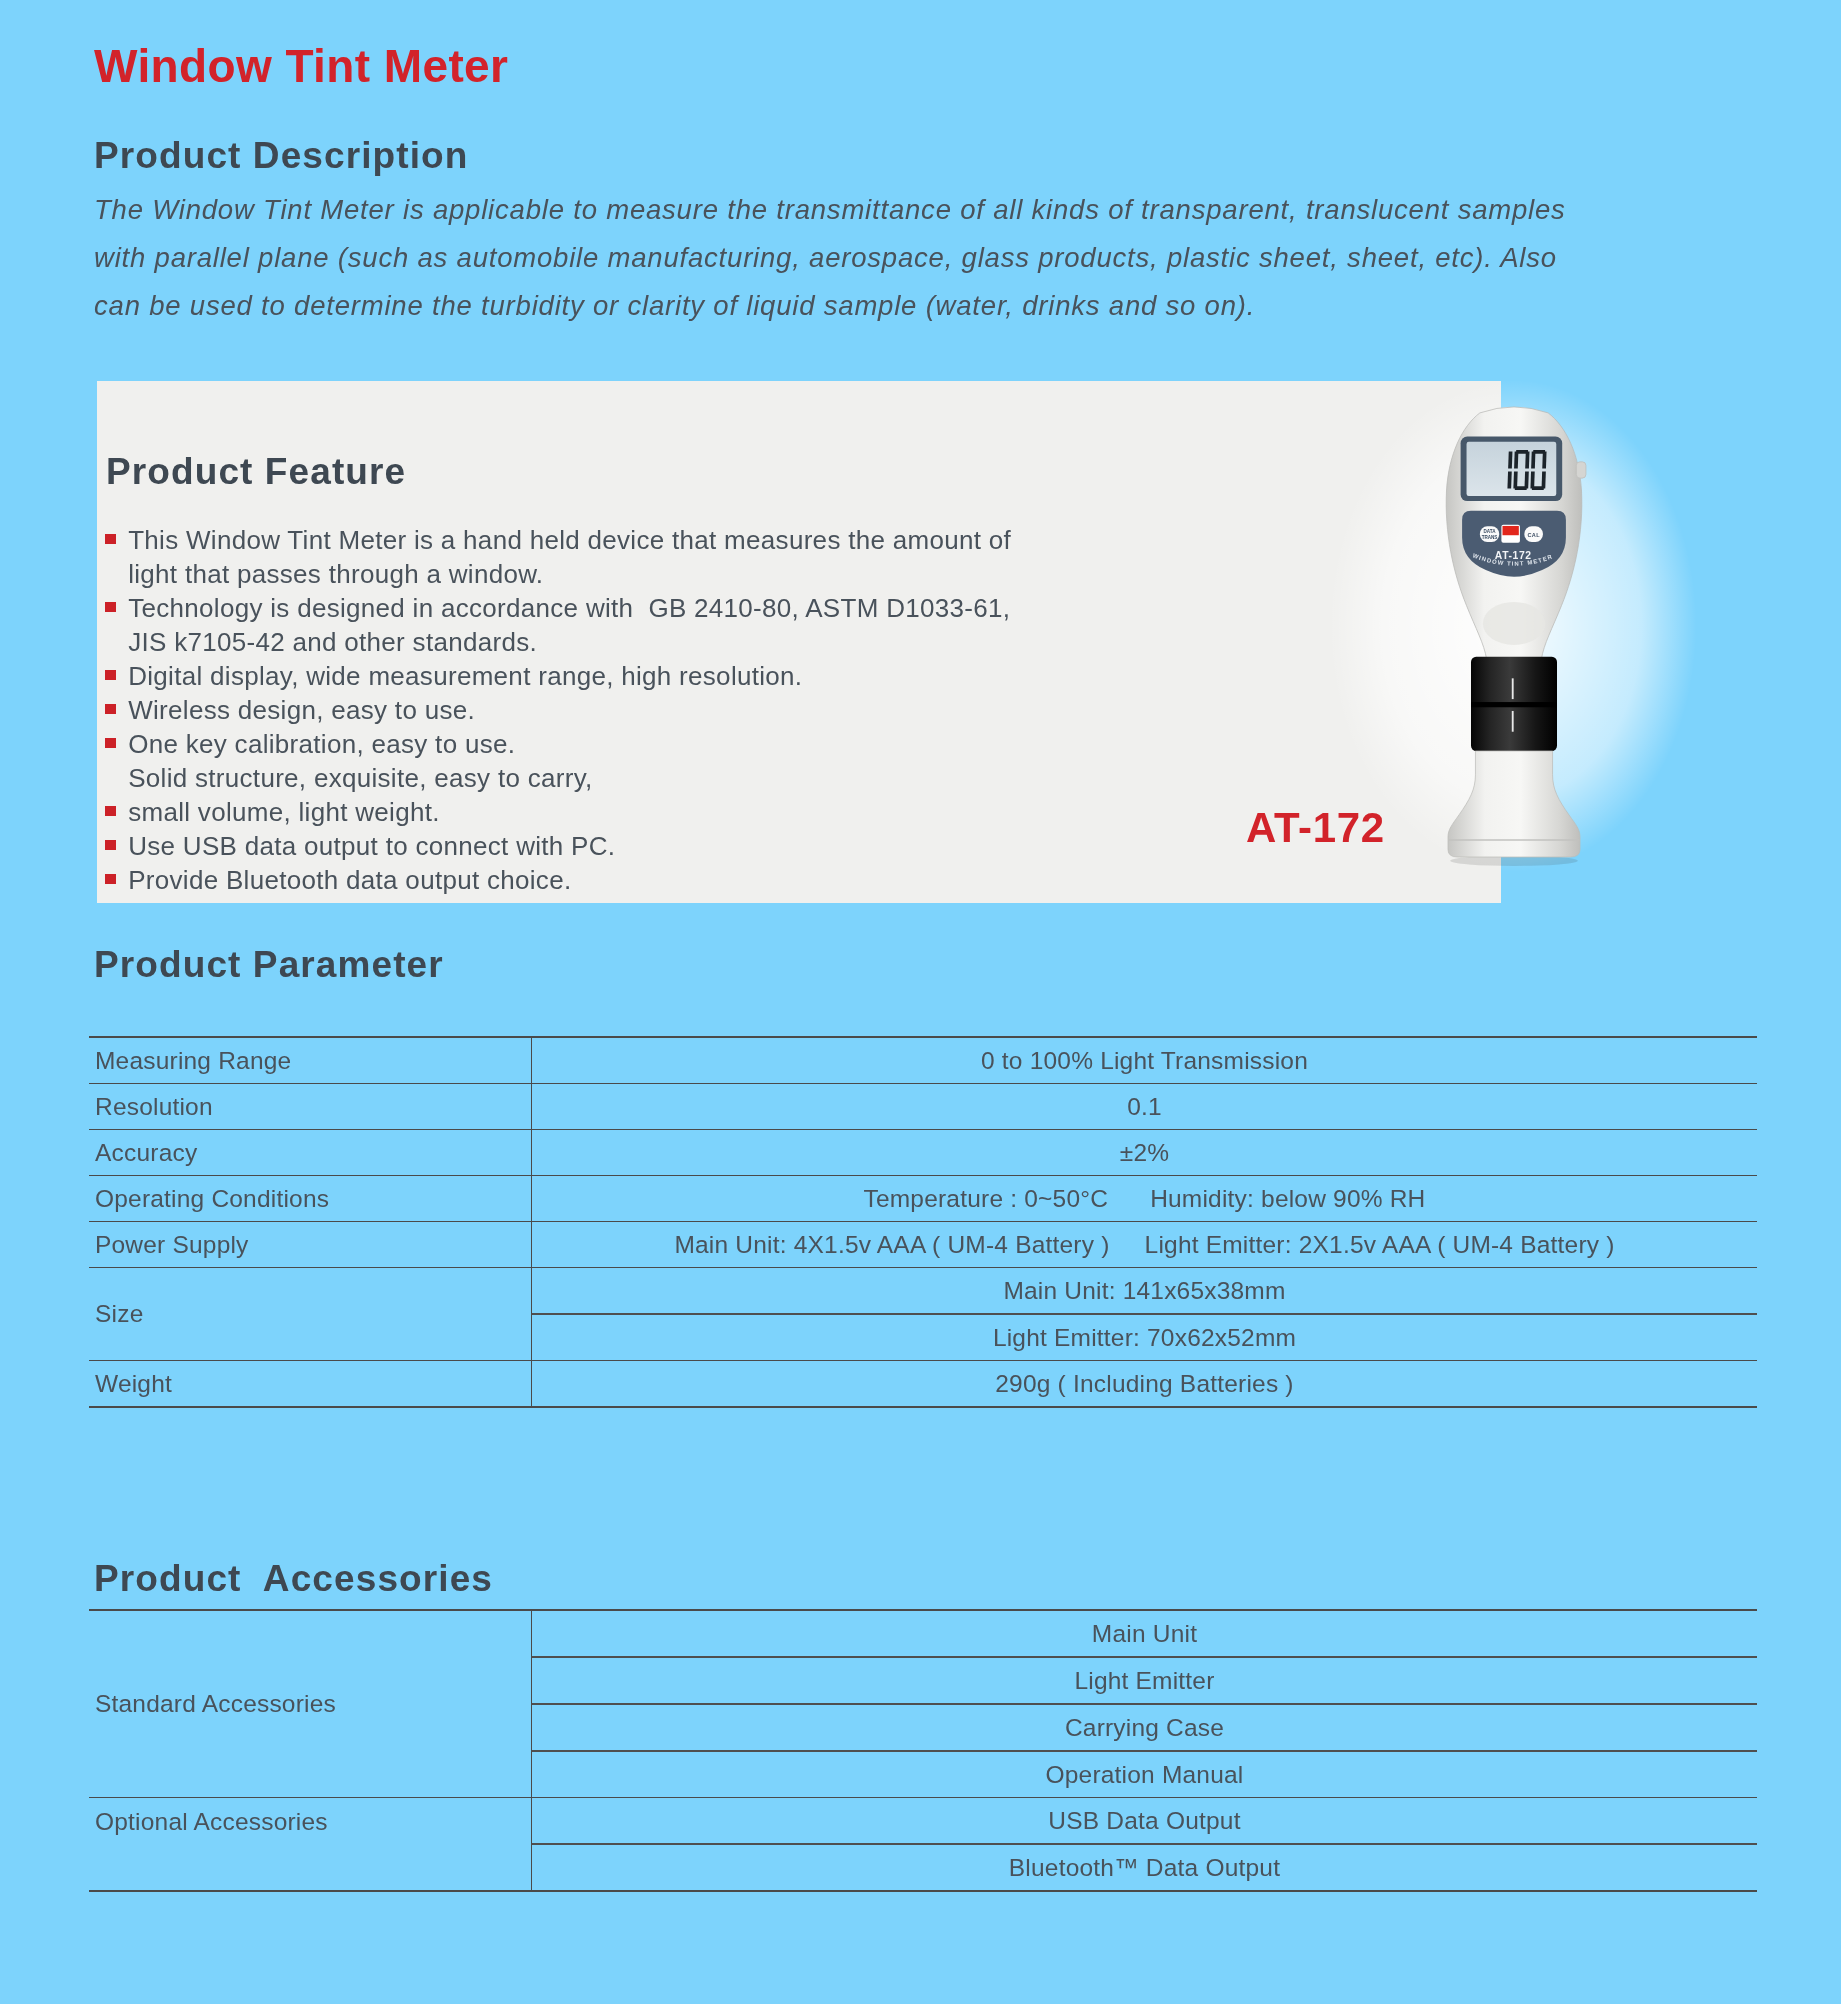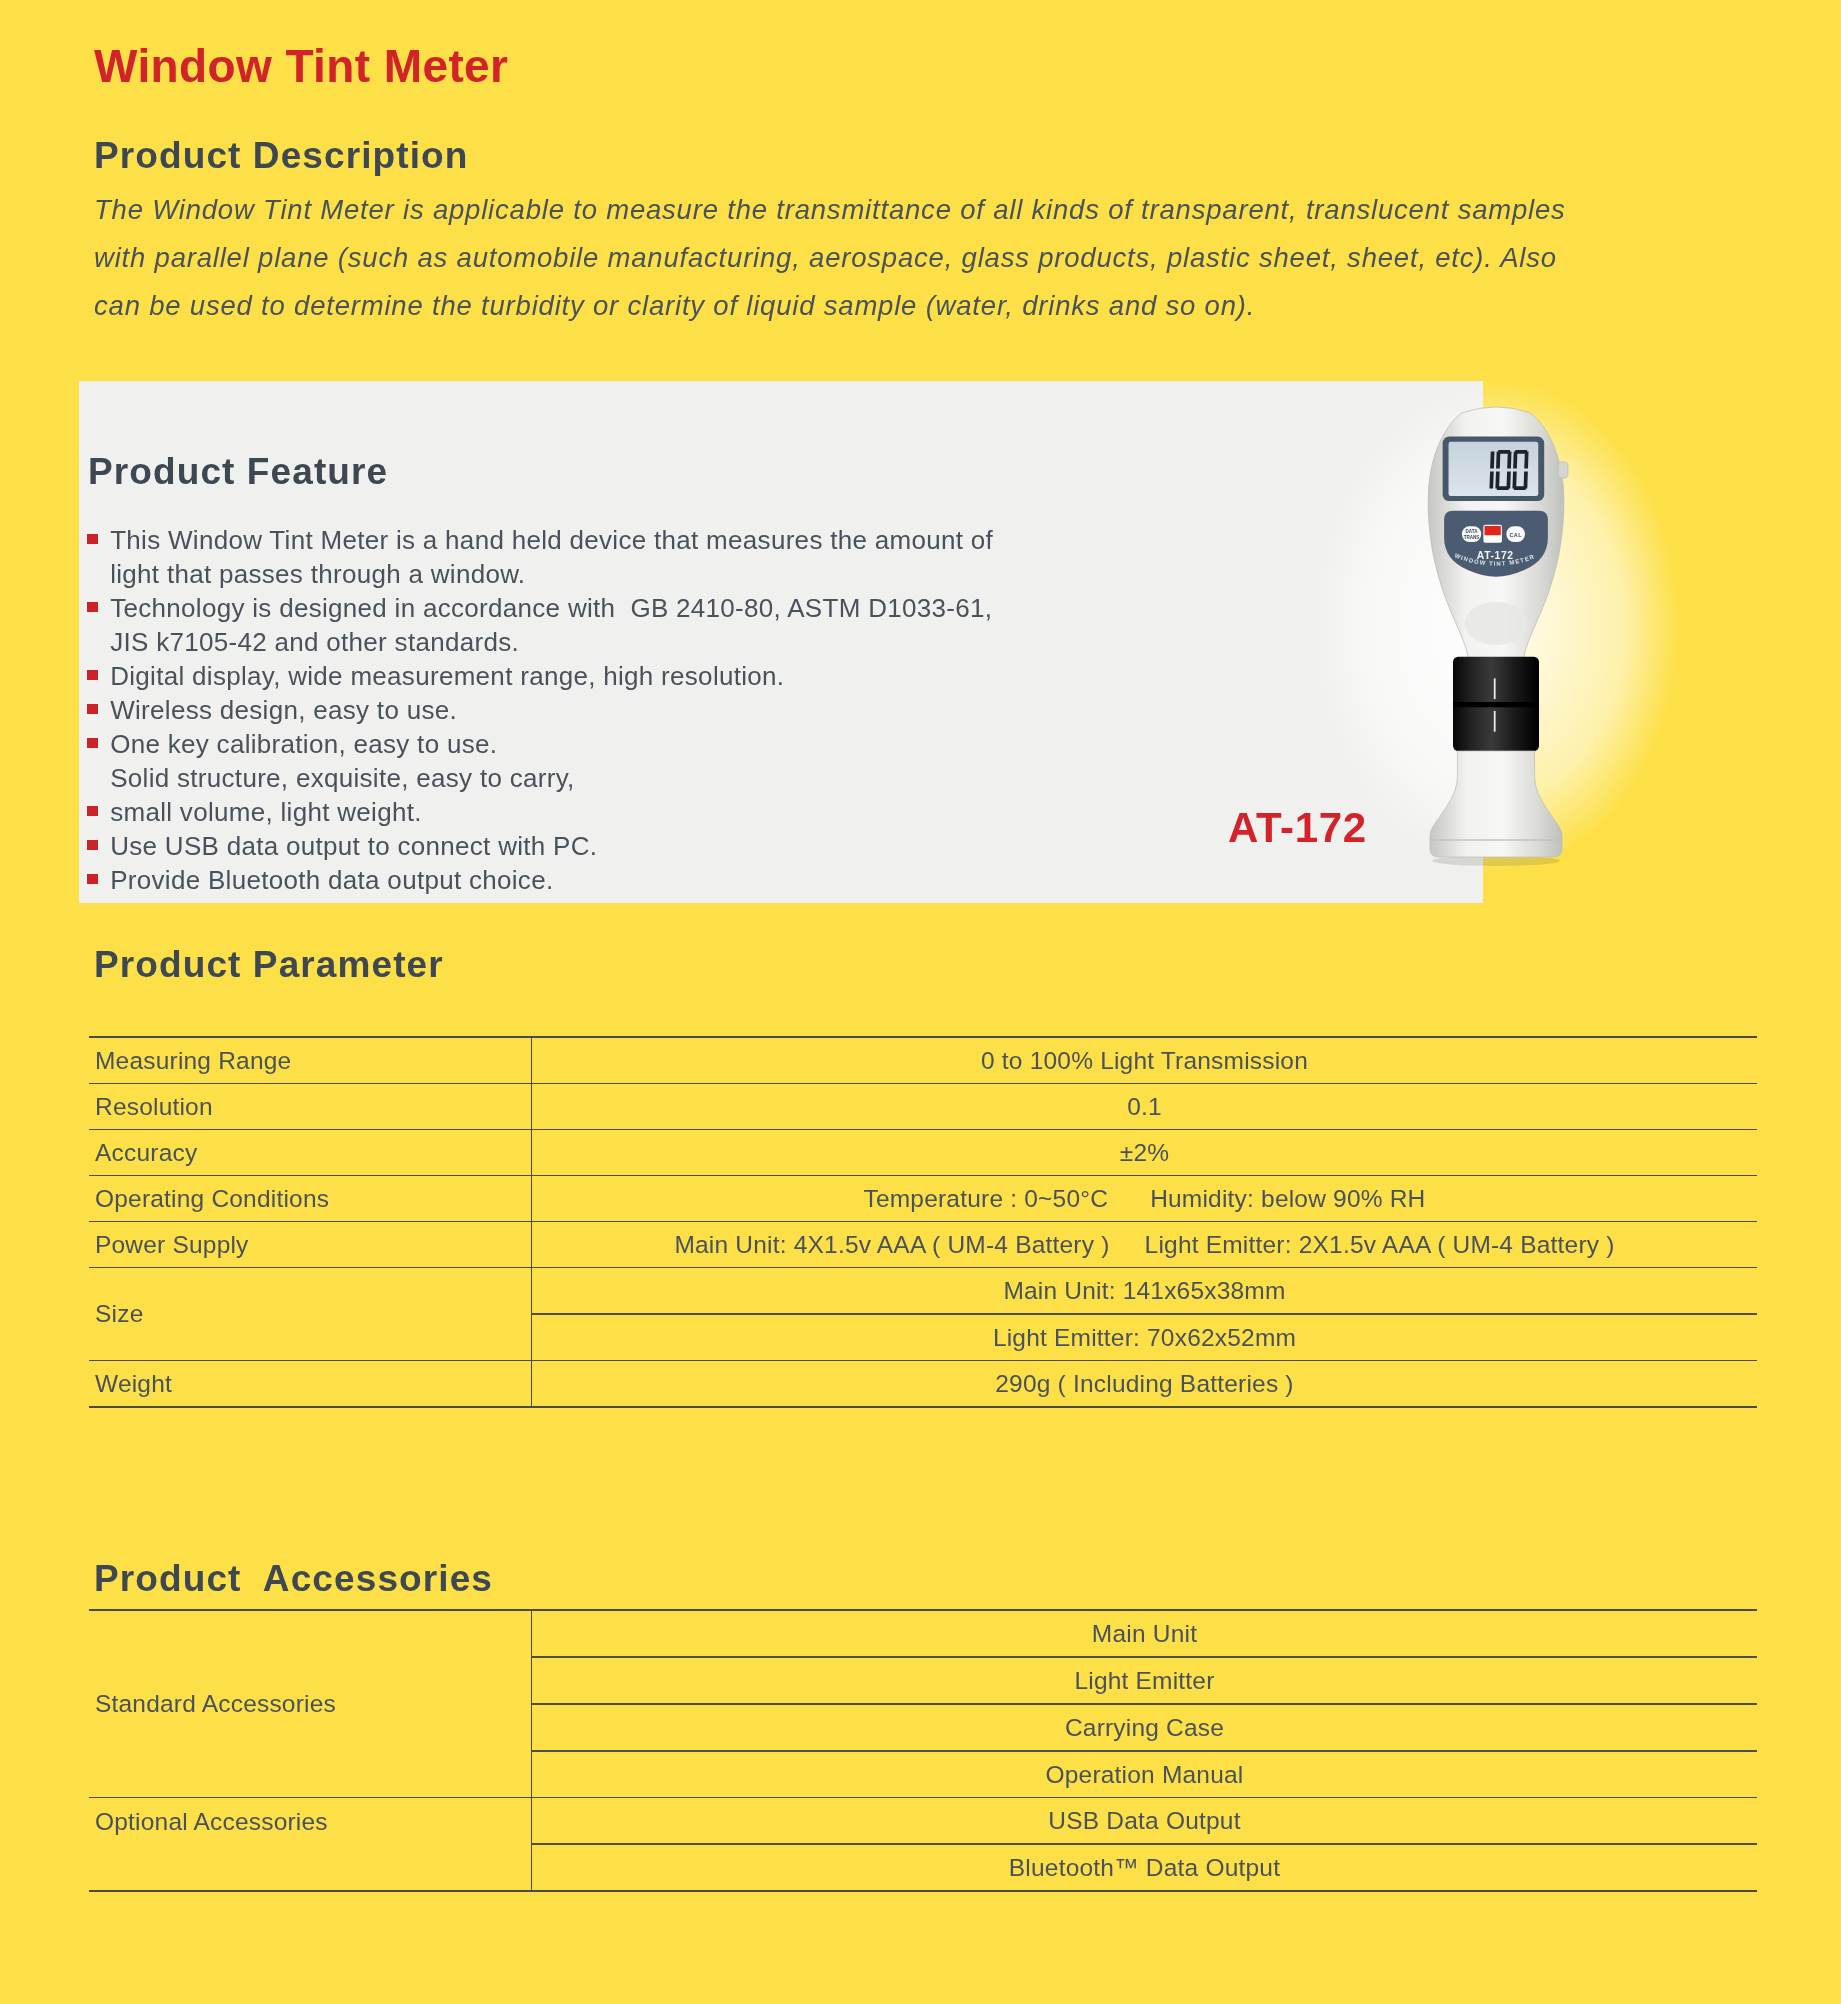--- a/index.html
+++ b/index.html
@@ -2,33 +2,33 @@
 <html style="--accent-red: #d2232a; --heading: #3e4852; --body-text: #49525b; --box-bg: #f0f0ee; --table-line: #4a4a4a; --panel-navy: #4b5c72; --lcd-screen: #cfdbe2; --button-red: #e2261c;font-size:12px"><head>
 <meta charset="utf-8">
 <style>
   :root{
     --accent-red:#d2232a; --heading:#3e4852; --body-text:#49525b;
     --box-bg:#f0f0ee; --table-line:#4a4a4a; --panel-navy:#4b5c72;
     --lcd-screen:#cfdbe2; --button-red:#e2261c;
   }
   html,body{margin:0;padding:0;background:#fff;}
   body{font-family:"Liberation Sans","DejaVu Sans",sans-serif;color:var(--body-text);}
-  .page{position:relative;width:1842px;height:2005px;background:#fde047;overflow:hidden;}
+  .page{position:relative;width:1842px;height:2005px;background:#7dd3fc;overflow:hidden;}
   .pre{white-space:pre-wrap;}
 
   h1.title{position:absolute;left:94px;top:39px;margin:0;font-size:46px;font-weight:700;
     letter-spacing:0.4px;color:var(--accent-red);}
   h2.sect{position:absolute;margin:0;font-size:37px;font-weight:700;letter-spacing:1.1px;
     color:var(--heading);white-space:pre-wrap;}
   #desc-heading{left:94px;top:135px;}
   .desc-body{position:absolute;left:94px;top:186px;width:1677px;margin:0;
     font-size:27.5px;line-height:48px;letter-spacing:0.8px;color:var(--body-text);font-style:italic;}
 
   
-  .feature-box{position:absolute;left:79px;top:381px;width:1404px;height:522px;
+  .feature-box{position:absolute;left:97px;top:381px;width:1404px;height:522px;
     background:var(--box-bg);}
   #feature-heading{left:9px;top:70px;}
   .flist{position:absolute;left:8.2px;top:142px;}
   .fline{display:flex;align-items:center;height:34px;font-size:26px;letter-spacing:0.3px;
     color:var(--body-text);}
   .fbullet{width:10.4px;height:10.4px;background:#cc2127;margin-right:12.6px;flex:none;margin-top:-1.5px;}
   .fline.nb .fbullet{visibility:hidden;}
   .model-label{position:absolute;left:1149px;top:423px;font-size:42px;font-weight:700;
     letter-spacing:0.7px;color:var(--accent-red);}
   .device-svg{position:absolute;left:1230px;top:0;}

